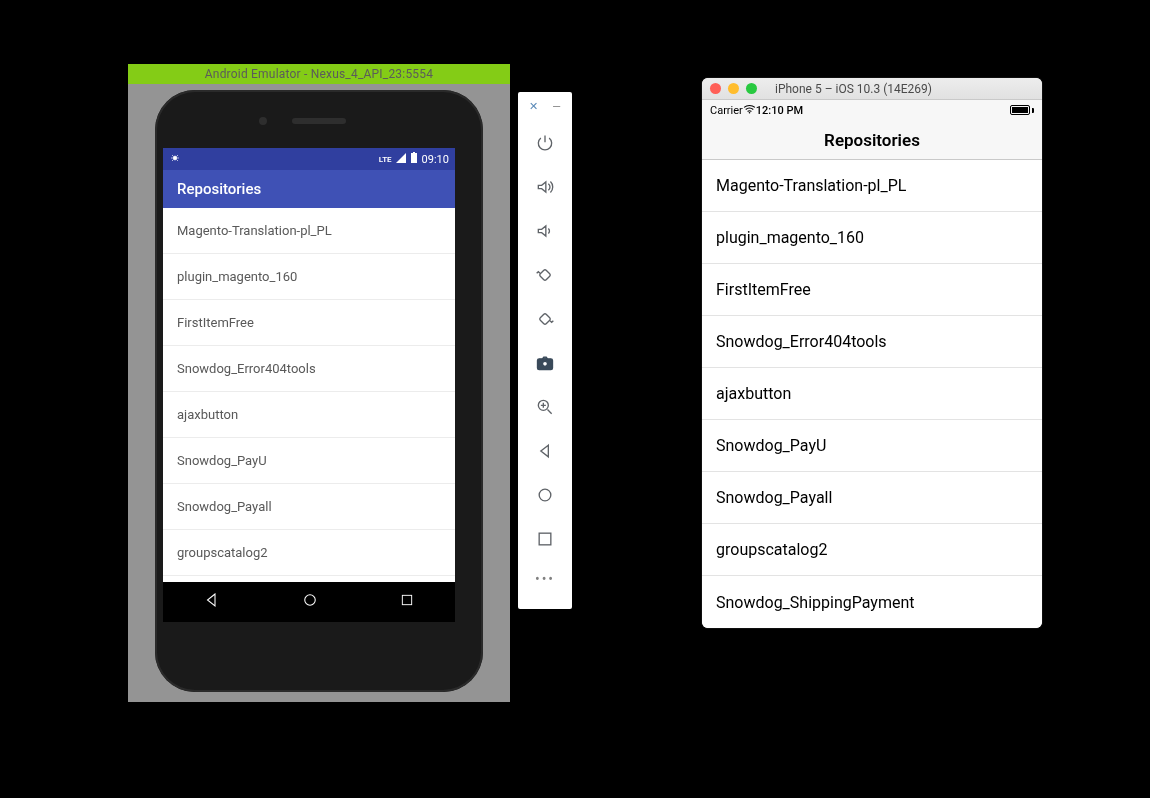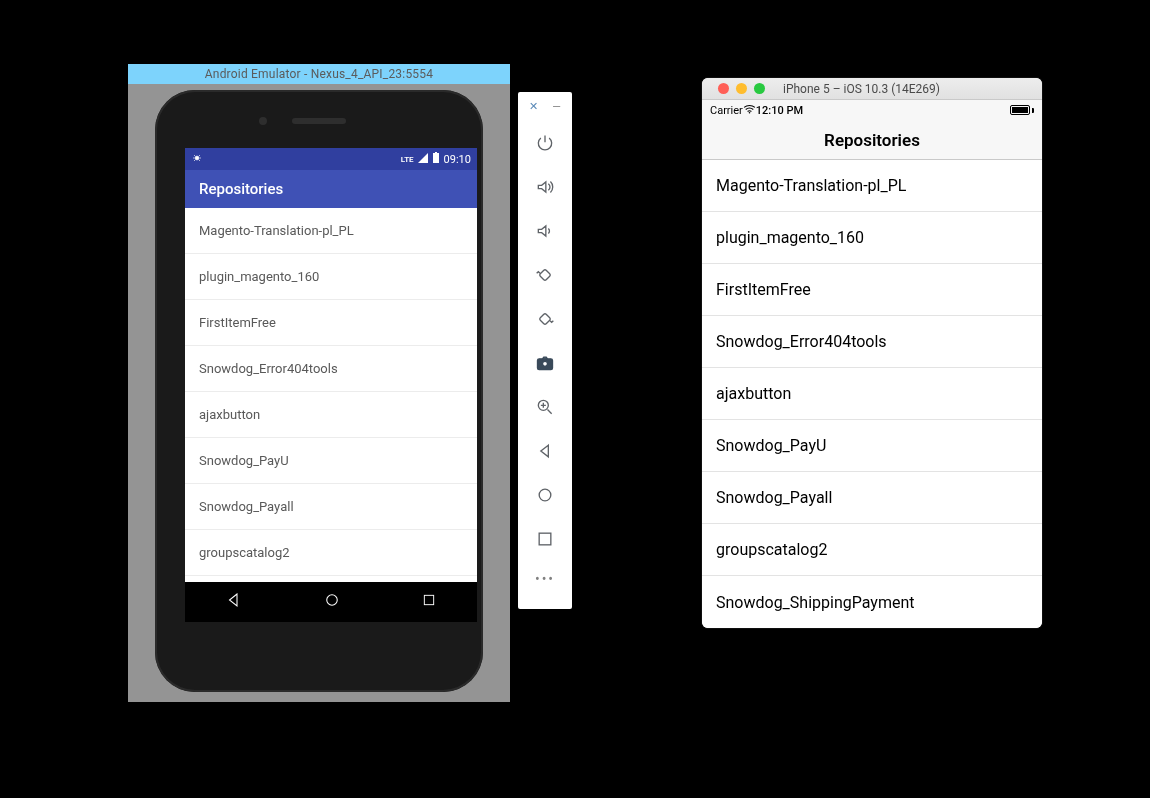--- a/index.html
+++ b/index.html
@@ -11,40 +11,40 @@
     position: relative;
     overflow: hidden;
   }
 
   
   .android-window {
     position: absolute;
     left: 128px;
     top: 64px;
     width: 382px;
-    background: #7dd3fc;
+    background: #84cc16;
   }
   .android-titlebar {
     height: 20px;
     font-size: 12px;
     color: #5b5b5b;
     text-align: center;
     line-height: 20px;
     letter-spacing: .2px;
   }
   .android-shell {
     background: #949494;
     padding: 6px 0 0 0;
   }
   .device-frame {
     margin: 0 auto;
     width: 328px;
     background: #1a1a1a;
     border-radius: 40px;
-    padding: 58px 18px 70px 30px;
+    padding: 58px 18px 70px 8px;
     position: relative;
     box-shadow: inset 0 0 0 2px #2a2a2a;
   }
   .device-speaker {
     position: absolute;
     top: 28px; left: 50%; transform: translateX(-50%);
     width: 54px; height: 6px; border-radius: 4px;
     background: #2e2e2e;
   }
   .device-camera {
@@ -149,21 +149,21 @@
     border-radius: 6px;
     overflow: hidden;
     background: #fff;
     box-shadow: 0 0 0 1px rgba(255,255,255,.06);
   }
   .ios-titlebar {
     height: 22px;
     background: linear-gradient(#ededed,#e1e1e1);
     display:flex; align-items:center;
     gap: 6px;
-    padding: 0 16px;
+    padding: 0 8px;
     font-size: 12px;
     color: #4a4a4a;
     border-bottom: 1px solid #c9c9c9;
   }
   .traffic { display:flex; gap:7px; margin-right:8px;}
   .traffic .dot { width:11px;height:11px;border-radius:50%; }
   .dot.red{background:#ff5f57;} .dot.yellow{background:#ffbd2e;} .dot.green{background:#28c940;}
   .ios-title { flex:1; text-align:left; padding-left:4px;}
   .ios-statusbar {
     height: 20px;

